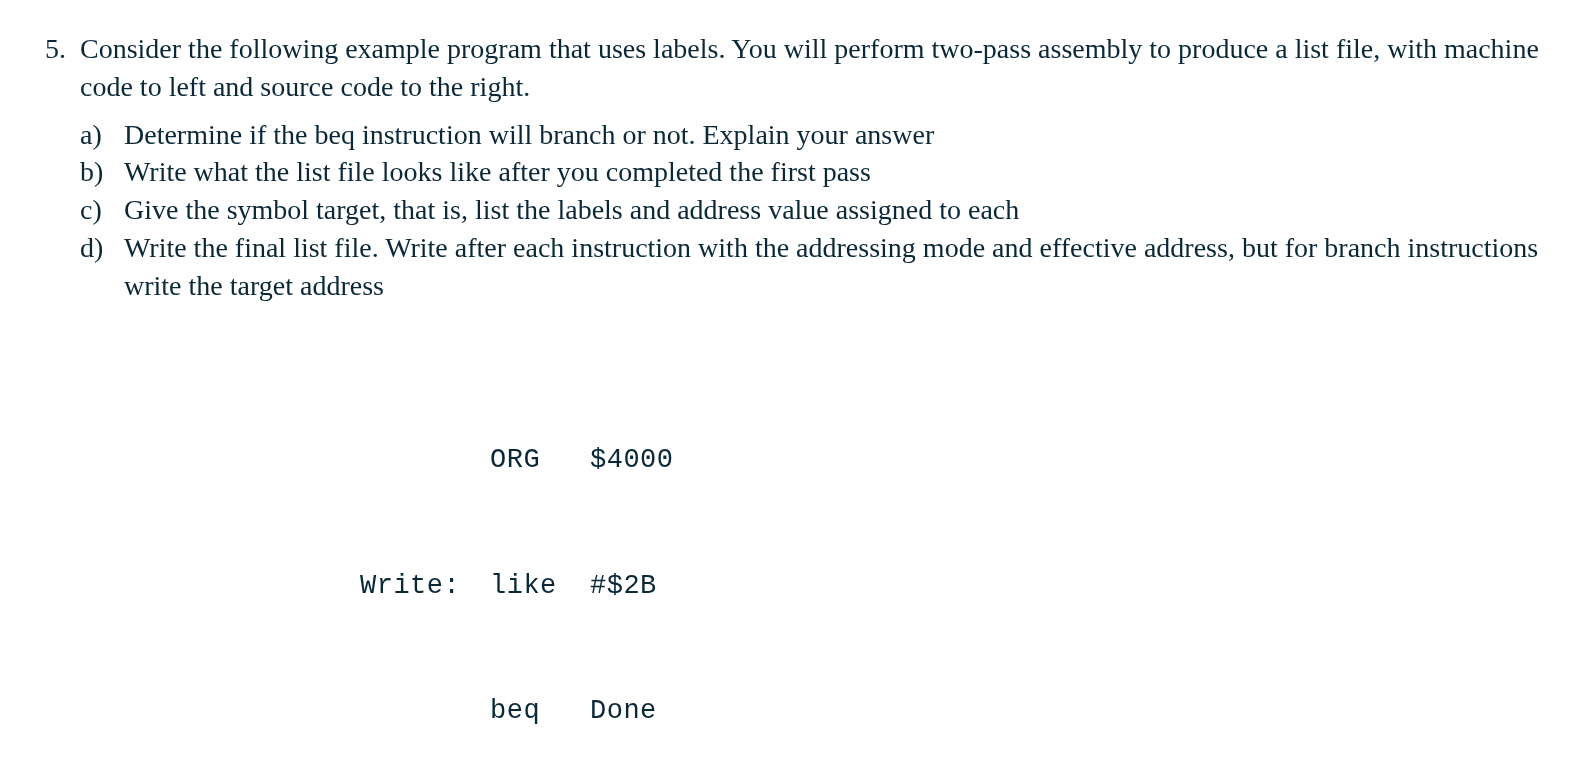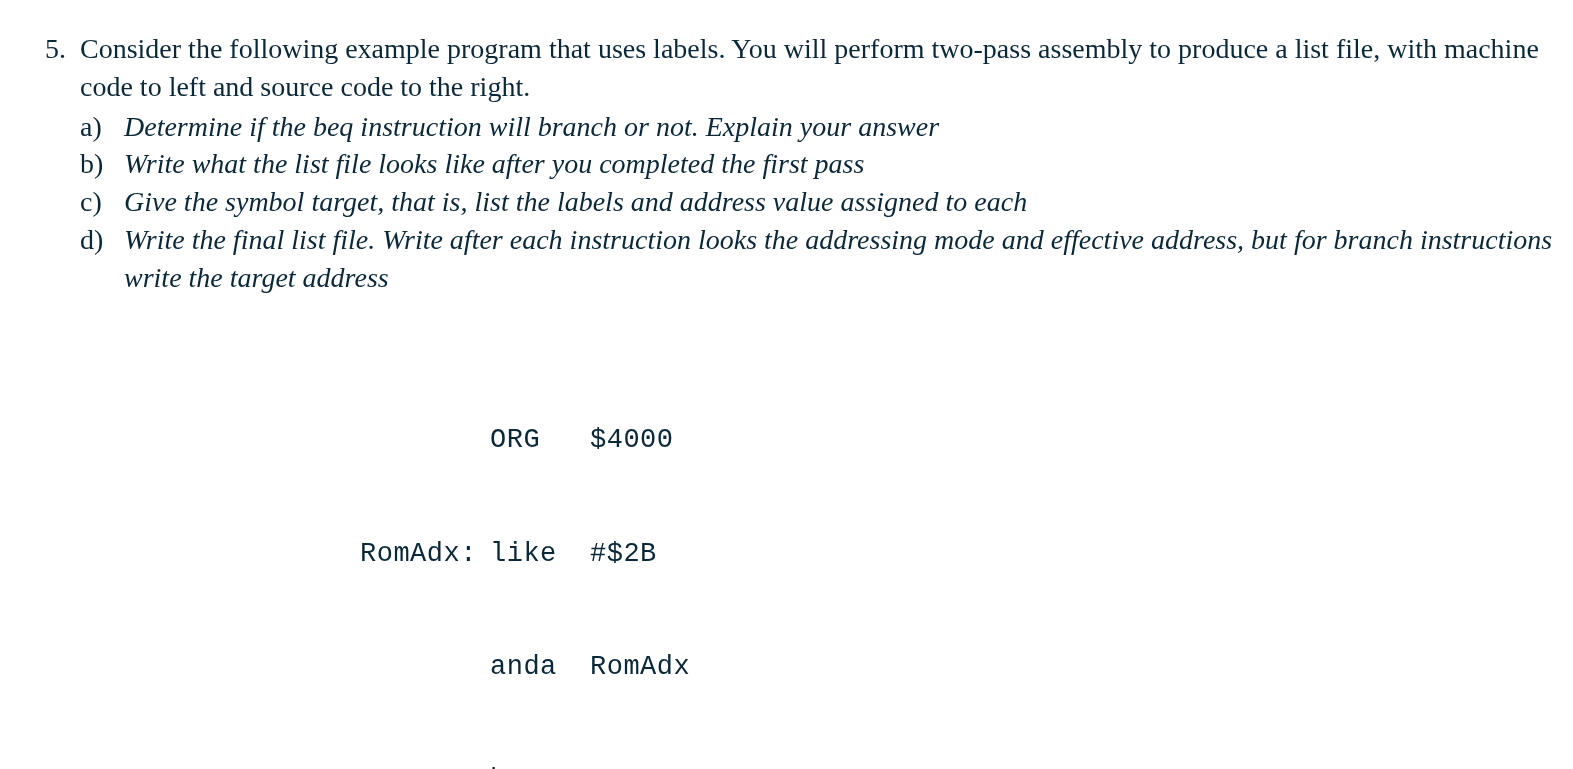--- a/index.html
+++ b/index.html
@@ -22,47 +22,47 @@
     }
     .q-num {
       min-width: 60px;
       text-align: right;
       padding-right: 14px;
     }
     .q-body {
       flex: 1;
     }
     .intro {
-      margin-bottom: 2px;
+      margin-bottom: 10px;
     }
     .sublist {
       margin-top: 2px;
     }
     .subitem {
       display: flex;
       align-items: flex-start;
     }
     .sub-label {
       min-width: 44px;
     }
     .sub-text {
       flex: 1;
-      font-style: italic;
     }
     .code-block {
       font-family: 'Courier New', Courier, monospace;
       font-size: 27px;
       margin-top: 50px;
       margin-left: 340px;
       white-space: pre;
       letter-spacing: 0.5px;
       line-height: 1.4;
     }
     .code-line {
       display: flex;
+      margin-top: 12px;
     }
     .label-col {
       min-width: 130px;
       display: inline-block;
     }
     .mnemonic-col {
       min-width: 100px;
       display: inline-block;
     }
     .operand-col {
@@ -84,35 +84,32 @@
       <div class="subitem">
         <div class="sub-label">b)</div>
         <div class="sub-text">Write what the list file looks like after you completed the first pass</div>
       </div>
       <div class="subitem">
         <div class="sub-label">c)</div>
         <div class="sub-text">Give the symbol target, that is, list the labels and address value assigned to each</div>
       </div>
       <div class="subitem">
         <div class="sub-label">d)</div>
-        <div class="sub-text">Write the final list file. Write after each instruction looks the addressing mode and effective address, but for branch instructions write the target address</div>
+        <div class="sub-text">Write the final list file. Write after each instruction with the addressing mode and effective address, but for branch instructions write the target address</div>
       </div>
     </div>
   </div>
 </div>
 
 <div class="code-block">
   <div class="code-line">
     <span class="label-col"></span><span class="mnemonic-col">ORG</span><span class="operand-col">$4000</span>
   </div>
   <div class="code-line">
-    <span class="label-col">RomAdx:</span><span class="mnemonic-col">like</span><span class="operand-col">#$2B</span>
-  </div>
-  <div class="code-line">
-    <span class="label-col"></span><span class="mnemonic-col">anda</span><span class="operand-col">RomAdx</span>
+    <span class="label-col">Write:</span><span class="mnemonic-col">like</span><span class="operand-col">#$2B</span>
   </div>
   <div class="code-line">
     <span class="label-col"></span><span class="mnemonic-col">beq</span><span class="operand-col">Done</span>
   </div>
   
   
   
   
   
   

